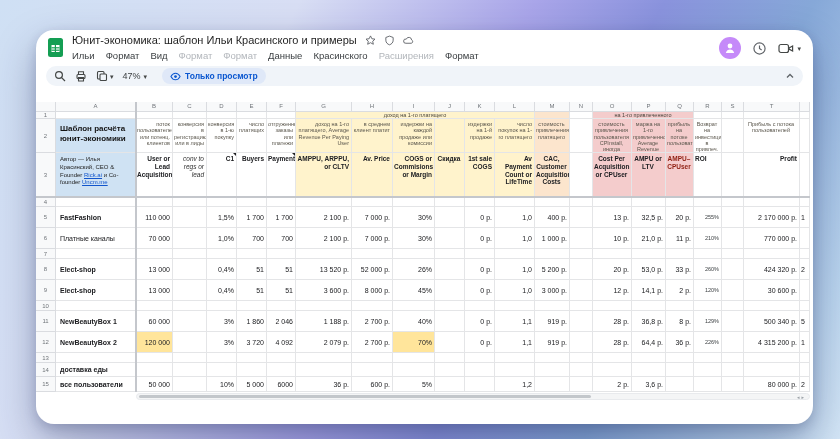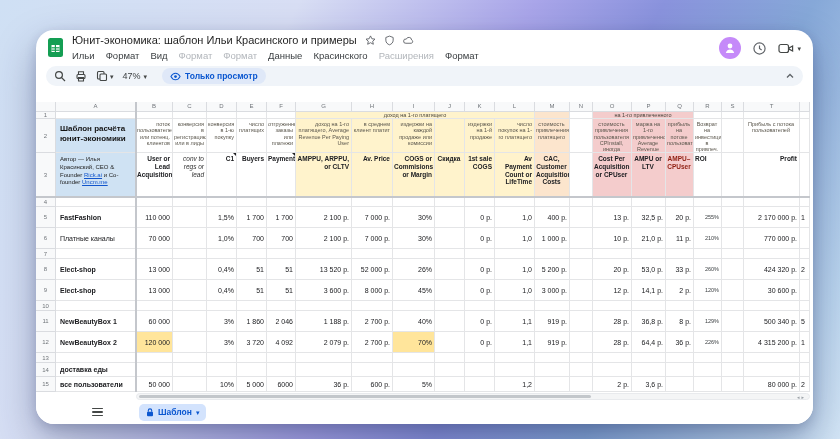--- a/index.html
+++ b/index.html
@@ -555,29 +555,14 @@
       </div>
     </div>
   <div class="freeze-v"></div>
   <div class="freeze-h"></div>
 
   <div class="hscroll">
     <div class="hthumb"></div>
     <div class="harrows">◂▸</div>
   </div>
 
-  <div class="tabbar">
-    <div class="hamburger">
-        <i></i>
-        <i></i>
-        <i></i>
-      </div>
-    <div class="sheettab">
-      <svg width="8" height="9" viewBox="0 0 8 9">
-          <rect x="1" y="3.8" width="6" height="4.4" rx="1" fill="#0b57d0"></rect>
-          <path d="M2.3 3.8V2.6a1.7 1.7 0 0 1 3.4 0v1.2" fill="none" stroke="#0b57d0" stroke-width="1.1"></path>
-        </svg>
-      <span class="lbl">Шаблон</span>
-      <span class="caret" style="color:#0b57d0">▾</span>
-    </div>
-  </div>
 
 </div>
 
 </body></html>

